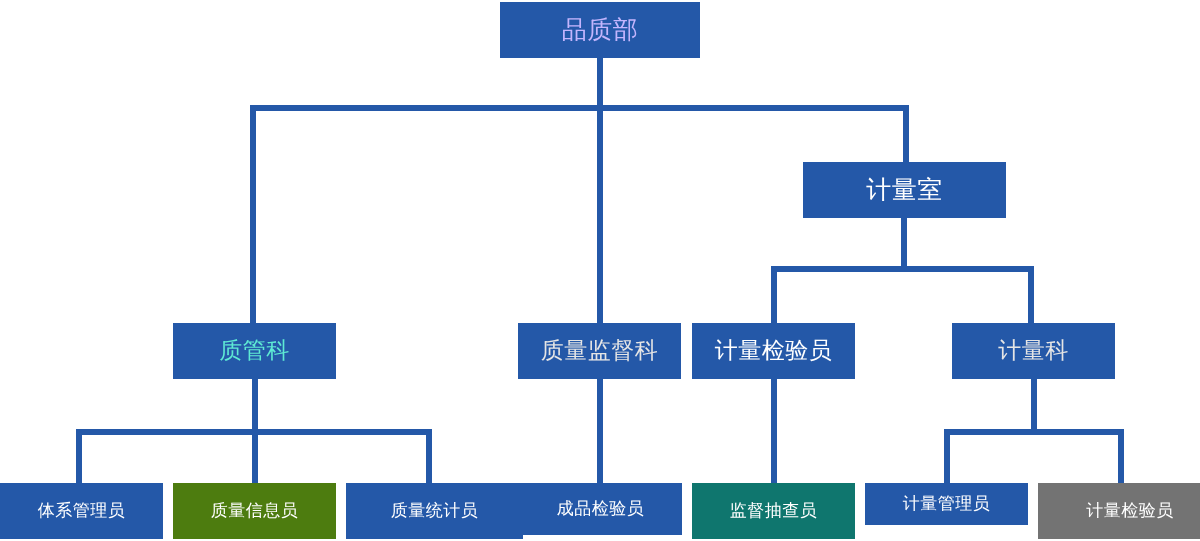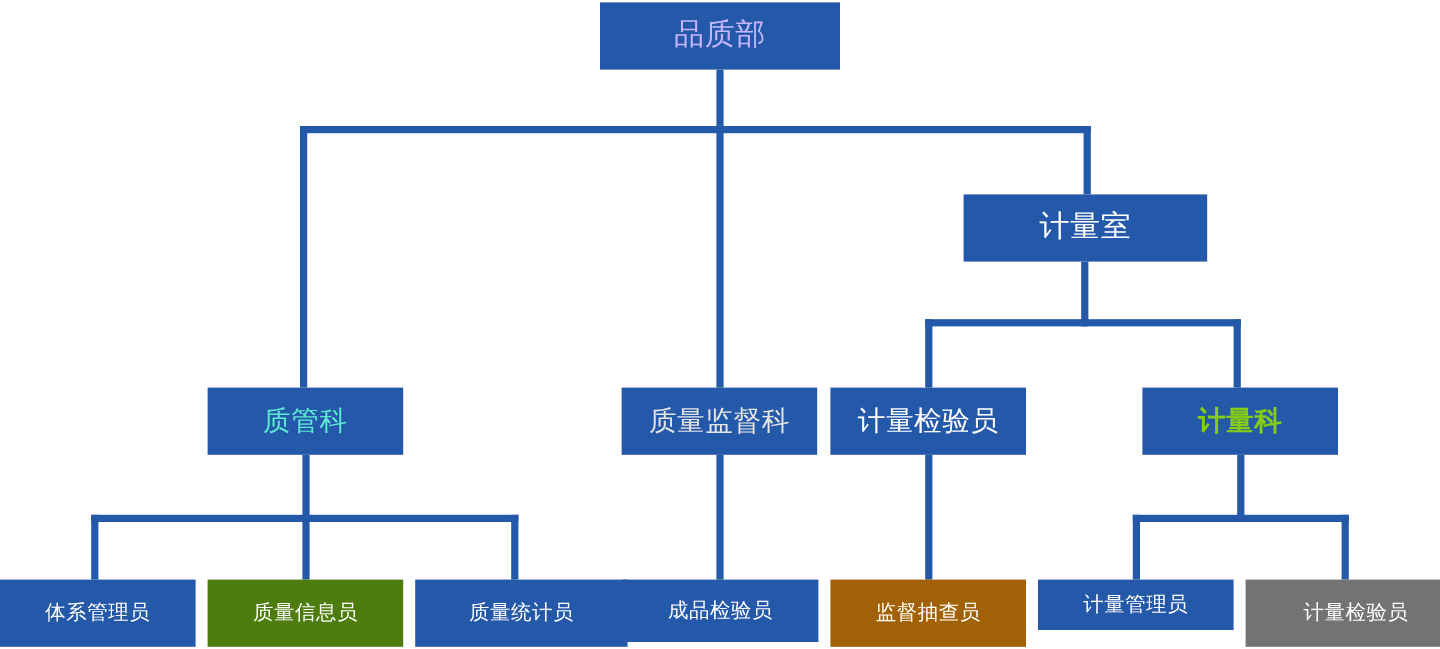--- a/index.html
+++ b/index.html
@@ -71,36 +71,36 @@
     </div>
     <div class="node-box lvl2" style="left: 173px; top: 323px; width: 163px; height: 56px; background: rgb(36, 88, 168); color: #5eead4;">
       <span>质管科</span>
     </div>
     <div class="node-box lvl2" style="left: 518px; top: 323px; width: 163px; height: 56px; background: rgb(36, 88, 168); color: #e5e5e5;">
       <span>质量监督科</span>
     </div>
     <div class="node-box lvl2" style="left: 692px; top: 323px; width: 163px; height: 56px; background: rgb(36, 88, 168); color: rgb(255, 255, 255);">
       <span>计量检验员</span>
     </div>
-    <div class="node-box lvl2" style="left: 952px; top: 323px; width: 163px; height: 56px; background: rgb(36, 88, 168); color: #84cc16; font-weight: bold;">
+    <div class="node-box lvl2" style="left: 952px; top: 323px; width: 163px; height: 56px; background: rgb(36, 88, 168); color: #e5e5e5;">
       <span>计量科</span>
     </div>
     <div class="node-box lvl3" style="left: 0px; top: 483px; width: 163px; height: 56px; background: rgb(36, 88, 168); color: rgb(255, 255, 255);">
       <span>体系管理员</span>
     </div>
     <div class="node-box lvl3" style="left: 173px; top: 483px; width: 163px; height: 56px; background: #4d7c0f; color: rgb(255, 255, 255);">
       <span>质量信息员</span>
     </div>
     <div class="node-box lvl3" style="left: 346px; top: 483px; width: 177px; height: 56px; background: rgb(36, 88, 168); color: rgb(255, 255, 255);">
       <span>质量统计员</span>
     </div>
     <div class="node-box lvl3" style="left: 519px; top: 483px; width: 163px; height: 52px; background: rgb(36, 88, 168); color: rgb(255, 255, 255);">
       <span>成品检验员</span>
     </div>
-    <div class="node-box lvl3" style="left: 692px; top: 483px; width: 163px; height: 56px; background: #a16207; color: rgb(255, 255, 255);">
+    <div class="node-box lvl3" style="left: 692px; top: 483px; width: 163px; height: 56px; background: #0f766e; color: rgb(255, 255, 255);">
       <span>监督抽查员</span>
     </div>
     <div class="node-box lvl3" style="left: 865px; top: 483px; width: 163px; height: 42px; background: rgb(36, 88, 168); color: rgb(255, 255, 255);">
       <span>计量管理员</span>
     </div>
     <div class="node-box lvl3" style="left: 1038px; top: 483px; width: 184px; height: 56px; background: #737373; color: rgb(255, 255, 255);">
       <span>计量检验员</span>
     </div>
   </div>
 

